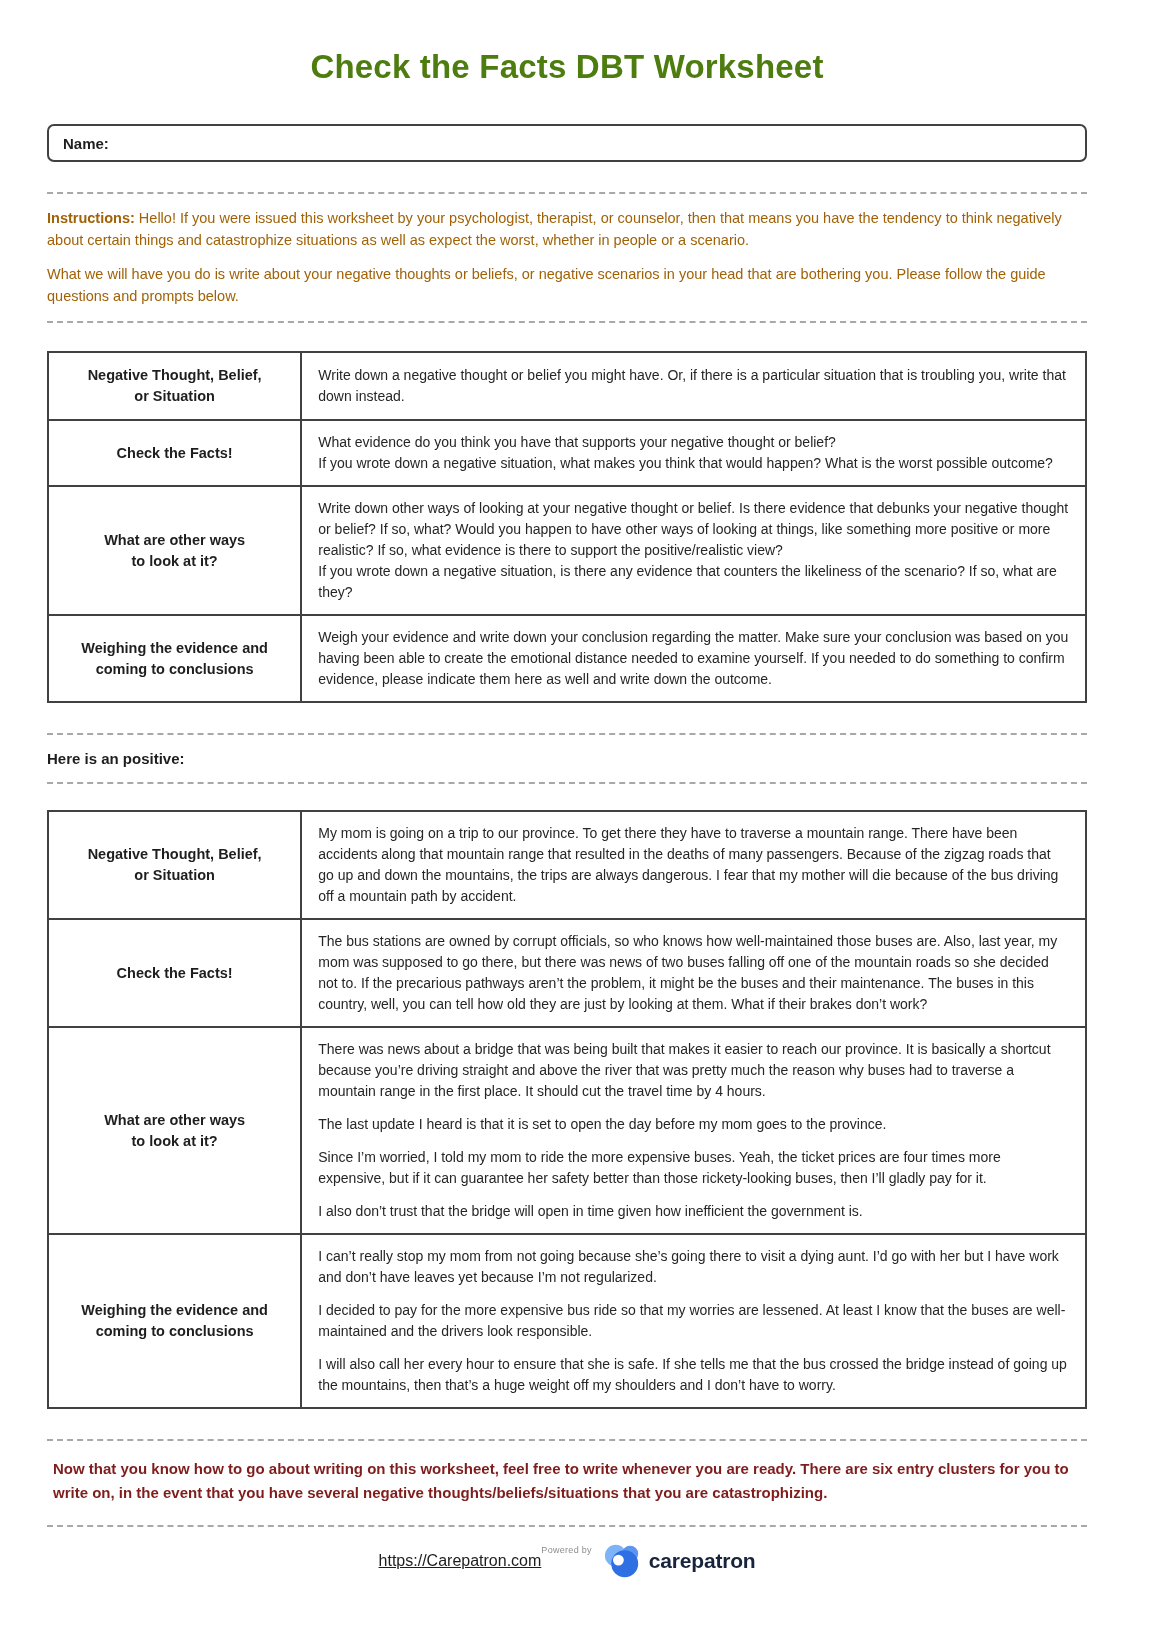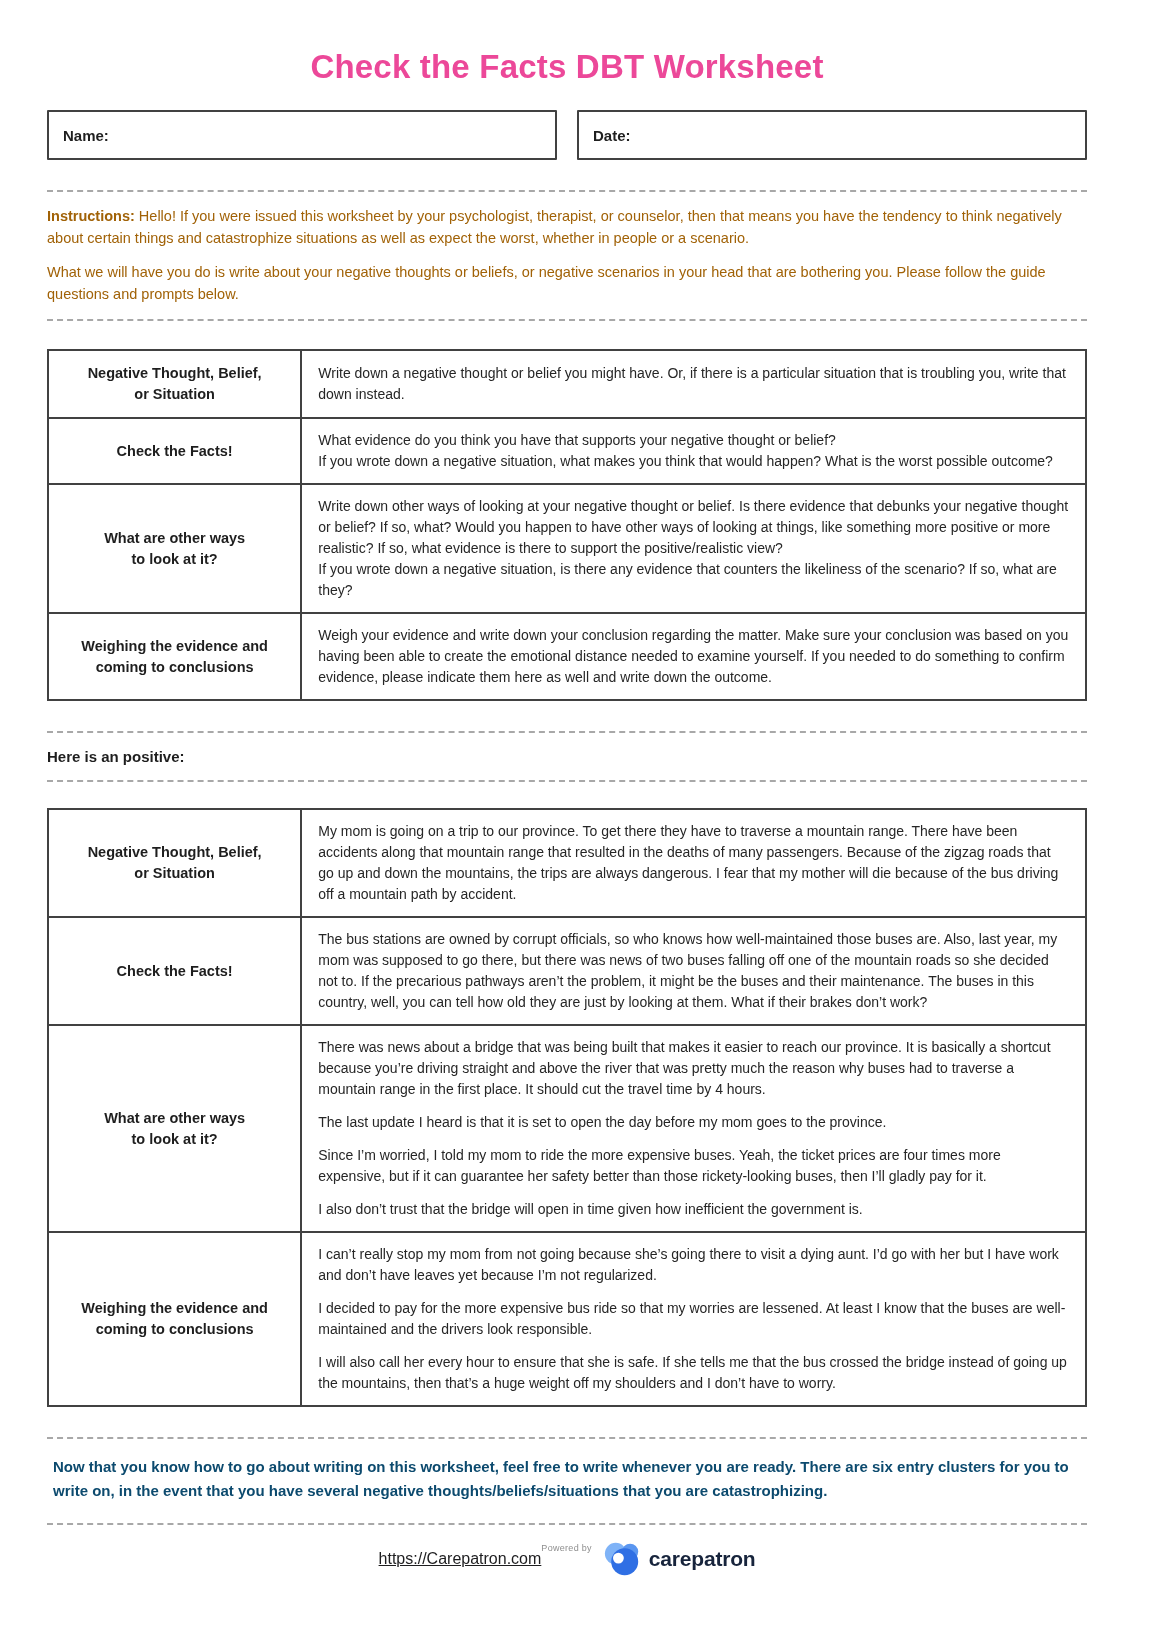--- a/index.html
+++ b/index.html
@@ -12,34 +12,34 @@
     font-family: "Liberation Sans", "DejaVu Sans", sans-serif;
     color: #232323;
   }
   .content { width: 1040px; }
 
   h1.page-title {
     font-size: 33px;
     font-weight: 700;
     text-align: center;
     letter-spacing: 0.2px;
-    margin-bottom: 24px;
-    color: #ec4899;
+    margin-bottom: 38px;
+    color: #4d7c0f;
   }
 
   .fields-row {
     display: flex;
     gap: 20px;
     margin-bottom: 30px;
   }
   .field-box {
     flex: 1;
-    height: 50px;
+    height: 38px;
     border: 2px solid #414141;
-    border-radius: 1px;
+    border-radius: 7px;
     display: flex;
     align-items: center;
     padding: 0 14px;
     background: #fff;
   }
   .field-box .label {
     font-size: 15px;
     font-weight: 700;
     color: #1f1f1f;
   }
@@ -97,21 +97,21 @@
     font-weight: 700;
     margin: 15px 0;
     color: #1e1e1e;
   }
 
   .closing {
     font-size: 15px;
     font-weight: 700;
     line-height: 24px;
     margin: 16px 0 0 6px;
-    color: #0c4a6e;
+    color: #7f1d1d;
   }
 
   .footer {
     display: flex;
     justify-content: center;
     align-items: center;
     margin-top: 14px;
   }
   .footer a.site-link {
     font-size: 16px;
@@ -141,23 +141,20 @@
 </head>
 <body>
 
 <div class="content">
 
   <h1 class="page-title">Check the Facts DBT Worksheet</h1>
 
   <div class="fields-row">
     <div class="field-box">
       <span class="label">Name:</span>
-    </div>
-    <div class="field-box">
-      <span class="label">Date:</span>
     </div>
   </div>
 
   <hr class="sep sep-1">
 
   <div class="instructions">
     <p><span class="lead">Instructions:</span> <span>Hello! If you were issued this worksheet by your psychologist, therapist, or counselor, then that means you have the tendency to think negatively about certain things and catastrophize situations as well as expect the worst, whether in people or a scenario.</span></p>
     <p>What we will have you do is write about your negative thoughts or beliefs, or negative scenarios in your head that are bothering you. Please follow the guide questions and prompts below.</p>
   </div>
 

